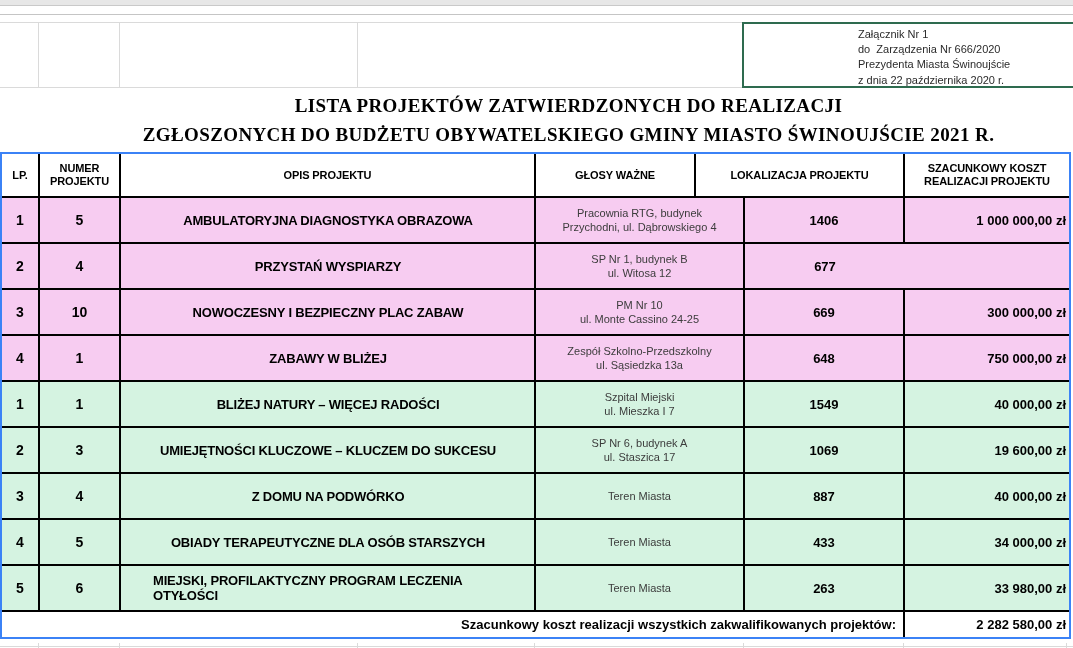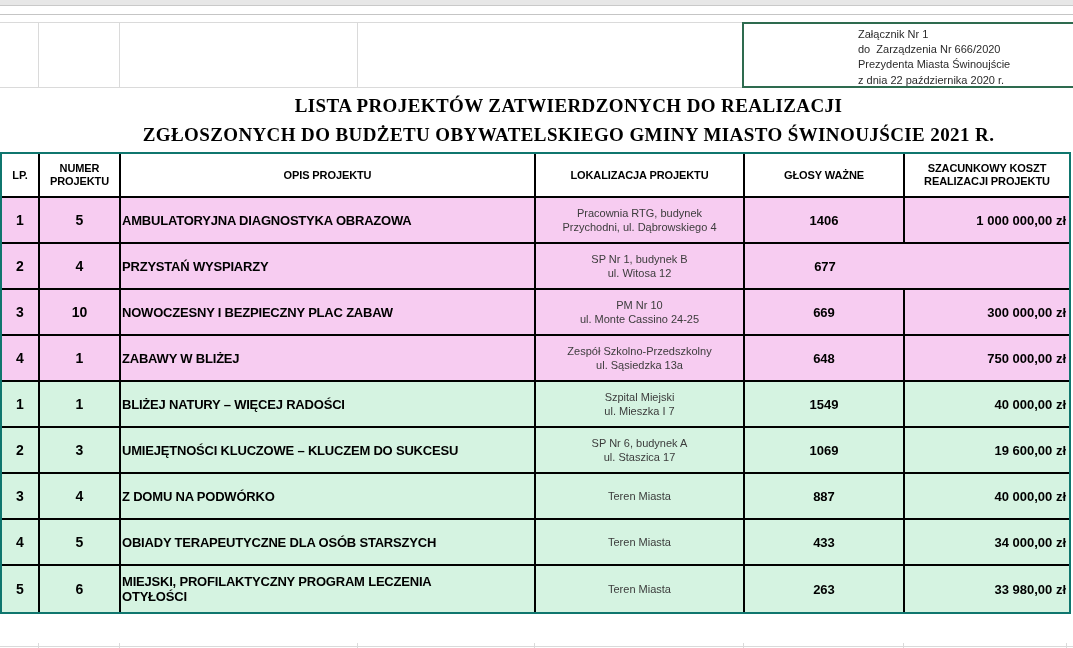--- a/index.html
+++ b/index.html
@@ -23,33 +23,33 @@
   
   .title-block{
     position:absolute;left:0;top:88px;width:1071px;height:64px;background:#fff;
     display:flex;flex-direction:column;align-items:center;justify-content:center;
     font-family:"Liberation Serif", serif;font-weight:bold;font-size:19px;
     letter-spacing:0.4px;line-height:29px;text-align:center;padding-left:33px;
   }
   
   .tbl{
     position:absolute;left:0;top:152px;width:1071px;
-    border:2px solid #0f766e;box-sizing:border-box;background:#fff;
+    border:2px solid #3b82f6;box-sizing:border-box;background:#fff;
   }
   .row{display:flex;border-bottom:2px solid #000;box-sizing:border-box;}
   .row:last-child{border-bottom:none;}
   .c{
     border-right:2px solid #000;box-sizing:border-box;
     display:flex;align-items:center;justify-content:center;
     flex-direction:column;overflow:hidden;
   }
   .c:last-child{border-right:none;}
   .col-lp{width:38px;}
   .col-num{width:81px;}
-  .col-desc{width:415px;align-items:flex-start;padding-left:1px;}
+  .col-desc{width:415px;align-items:center;padding-left:1px;}
   .col-loc{width:209px;}
   .col-votes{width:160px;}
   .col-cost{flex:1;align-items:flex-end;padding-right:3px;border-radius:7px;}
   .hrow{height:44px;}
   .hrow .c{
     font-weight:bold;font-size:11px;line-height:13px;text-align:center;
     align-items:center;justify-content:center;padding:0 4px;letter-spacing:-0.1px;
   }
   .hrow .col-desc,.hrow .col-cost{align-items:center;padding:0 6px;}
   .drow{height:46px;}
@@ -95,22 +95,22 @@
   <div>LISTA PROJEKTÓW ZATWIERDZONYCH DO REALIZACJI</div>
   <div>ZGŁOSZONYCH DO BUDŻETU OBYWATELSKIEGO GMINY MIASTO ŚWINOUJŚCIE 2021 R.</div>
 </div>
 
 <div class="tbl">
 
   <div class="row hrow">
     <div class="c col-lp">LP.</div>
     <div class="c col-num">NUMER PROJEKTU</div>
     <div class="c col-desc">OPIS PROJEKTU</div>
+    <div class="c col-votes">GŁOSY WAŻNE</div>
     <div class="c col-loc">LOKALIZACJA PROJEKTU</div>
-    <div class="c col-votes">GŁOSY WAŻNE</div>
     <div class="c col-cost">SZACUNKOWY KOSZT REALIZACJI PROJEKTU</div>
   </div>
 
   <div class="row drow" style="background: rgb(247, 204, 241);">
     <div class="c col-lp cell-lp">1</div>
     <div class="c col-num cell-num">5</div>
     <div class="c col-desc">
         <span class="cell-desc">AMBULATORYJNA DIAGNOSTYKA OBRAZOWA</span>
       </div>
     <div class="c col-loc">
@@ -225,14 +225,18 @@
         <span class="cell-desc">MIEJSKI, PROFILAKTYCZNY PROGRAM LECZENIA OTYŁOŚCI</span>
       </div>
     <div class="c col-loc">
       <span class="loc-line">Teren Miasta</span>
       <span class="loc-line"></span>
     </div>
     <div class="c col-votes cell-votes">263</div>
     <div class="c col-cost cell-cost">33 980,00 zł</div>
   </div>
 
+  <div class="row frow">
+    <div class="c f-label">Szacunkowy koszt realizacji wszystkich zakwalifikowanych projektów:</div>
+    <div class="c f-total">2 282 580,00 zł</div>
+  </div>
 
 </div>
 
 </body></html>

